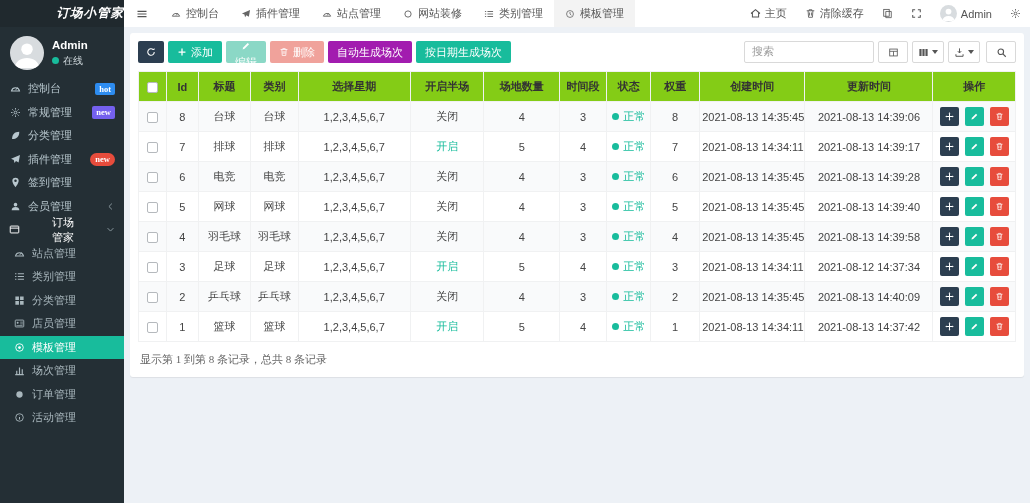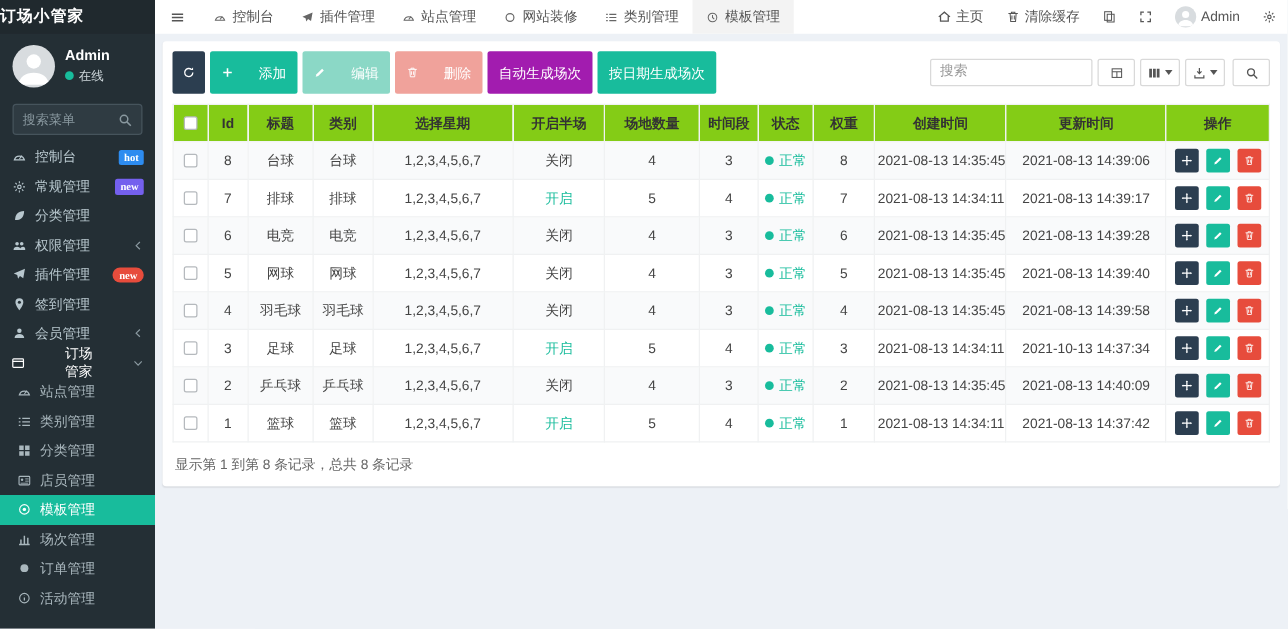--- a/index.html
+++ b/index.html
@@ -2,21 +2,21 @@
 <html><head>
 <meta charset="utf-8">
 <style>
   * { margin:0; padding:0; box-sizing:border-box; }
   html,body { width:1030px; height:503px; overflow:hidden; }
   body { font-family:"Liberation Sans","DejaVu Sans",sans-serif; background:#edf1f6; position:relative; font-size:12px; }
   svg { display:block; }
 
   
   .sidebar { position:absolute; left:0; top:0; width:124px; height:503px; background:#242f35; z-index:2; }
-  .logo { height:27px; line-height:27px; text-align:left; color:#fff; font-weight:bold; font-size:12.5px; background:#20292e; letter-spacing:1px; }
+  .logo { height:27px; line-height:27px; text-align:right; color:#fff; font-weight:bold; font-size:12.5px; background:#20292e; letter-spacing:1px;font-style:italic; }
   .userpanel { display:flex; align-items:center; gap:8px; padding:9px 10px 5px; }
   .avatar { width:34px; height:34px; border-radius:50%; background:#d8dcdf; flex:0 0 auto; display:flex; align-items:flex-end; justify-content:center; overflow:hidden; }
   .uname { color:#fff; font-weight:bold; font-size:11.5px; margin-bottom:3px; }
   .ustatus { color:#cfd8dc; font-size:10px; display:flex; align-items:center; gap:4px; }
   .odot { width:7px; height:7px; border-radius:50%; background:#18bc9c; }
   .sidesearch { margin:8px 10px 6px; height:25px; background:#2f3b42; border:1px solid #46545c; border-radius:3px; display:flex; align-items:center; padding:0 7px; color:#8a99a0; }
   .sidesearch input { flex:1; background:transparent; border:none; outline:none; color:#aeb9be; font-size:10.5px; width:70px; font-family:inherit; }
   .sidesearch input::placeholder { color:#8a99a0; }
   .menu { margin-top:2px; }
   .mitem { height:23.5px; display:flex; align-items:center; padding:0 9px; color:#b8c7ce; font-size:11px; gap:6px; cursor:pointer; }
@@ -37,46 +37,46 @@
   .ntab.active { background:#f3f3f3; }
   .nav-right { margin-left:auto; display:flex; align-items:center; }
   .nritem { display:flex; align-items:center; gap:4px; padding:0 9px; font-size:11px; color:#555; height:32px; cursor:pointer; }
   .nravatar { width:17px; height:17px; border-radius:50%; background:#d8dcdf; display:flex; align-items:flex-end; justify-content:center; overflow:hidden; }
 
   
   .content { position:absolute; left:124px; top:27px; width:906px; height:476px; background:#edf1f6; }
   .panel { margin:6px; background:#fff; border-radius:3px; box-shadow:0 1px 1px rgba(0,0,0,.07); padding:8px 8px 4px; }
 
   .toolbar { display:flex; align-items:center; }
-  .btn { height:34px; border:none; border-radius:2px; color:#fff; font-size:11px; padding:0 9px; display:inline-flex; align-items:center; gap:20px; margin-right:4px; cursor:pointer; font-family:inherit; }
+  .btn { height:22px; border:none; border-radius:2px; color:#fff; font-size:11px; padding:0 9px; display:inline-flex; align-items:center; gap:4px; margin-right:4px; cursor:pointer; font-family:inherit; }
   .btn .bicon { font-size:10px; display:flex; }
   .btn.dark { background:#2c3e50; padding:0 8px; }
   .btn.green { background:#18bc9c; }
-  .btn.green-muted { background:#8bd8c6; }
+  .btn.green-muted { background:#8bd8c6;flex-direction:column; }
   .btn.red-muted { background:#f0a29b; }
   .btn.orange { background:#a21caf; }
   .tright { margin-left:auto; display:flex; align-items:center; }
   .tsearch { width:130px; height:22px; border:1px solid #d9d9d9; border-radius:2px; padding:0 7px; font-size:11px; color:#555; outline:none; font-family:Liberation Mono, monospace; }
   .tsearch::placeholder { color:#999; }
   .tbtn { min-width:30px; height:22px; background:#fff; border:1px solid #d9d9d9; border-radius:2px; color:#555; display:inline-flex; align-items:center; justify-content:center; gap:3px; margin-left:4px; cursor:pointer; padding:0 5px; }
   .tbtn .bicon { font-size:11px; display:flex; }
   .caret { width:0; height:0; border-left:3px solid transparent; border-right:3px solid transparent; border-top:4px solid #555; }
 
   table { width:100%; border-collapse:collapse; margin-top:8px; font-size:11px; color:#444; table-layout:fixed; }
   th,td { border:1px solid #f0f1f2; text-align:center; padding:5px 2px; overflow:hidden; white-space:nowrap; }
   thead th { font-weight:bold; color:#333; background:#84cc16; padding:7px 2px; }
   tbody tr:nth-child(odd) { background:#f9fafb; }
   .cb { width:11px; height:11px; border:1px solid #b5b9bd; border-radius:2px; background:#fff; display:inline-block; vertical-align:middle; cursor:pointer; }
   .status-cell { color:#18bc9c; }
   .sdot { width:7px; height:7px; border-radius:50%; background:#18bc9c; display:inline-block; margin-right:4px; }
   td.half.on { color:#18bc9c; }
   .op { width:19px; height:19px; border:none; border-radius:2px; color:#fff; margin:0 1.5px; display:inline-flex; align-items:center; justify-content:center; cursor:pointer; vertical-align:middle; }
   .op .bicon { font-size:9px; display:flex; }
   .op.dark { background:#2c3e50; } .op.green { background:#18bc9c; } .op.red { background:#e74c3c; }
-  .summary { font-size:11px; color:#666; padding:10px 2px 6px; }
+  .summary { font-size:11px; color:#666; padding:10px 2px 6px;font-family:Liberation Serif, serif; }
 </style>
 </head>
 <body>
 
 <div class="sidebar">
   <div class="logo">订场小管家</div>
 
   <div class="userpanel">
     <div class="avatar">
       <svg viewBox="0 0 16 16" width="34" height="34">
@@ -86,29 +86,20 @@
     </div>
     <div>
       <div class="uname">Admin</div>
       <div class="ustatus">
           <span class="odot"></span>
           <span>在线</span>
         </div>
     </div>
   </div>
 
-  <div class="sidesearch">
-    <input placeholder="搜索菜单" style="">
-    <span class="micon">
-        <svg viewBox="0 0 16 16" width="1em" height="1em">
-          <circle cx="7" cy="7" r="4" fill="none" stroke="currentColor" stroke-width="1.6"></circle>
-          <path d="M10 10l4.2 4.2" stroke="currentColor" stroke-width="1.6"></path>
-        </svg>
-      </span>
-  </div>
 
   <div class="menu">
     <div class="mitem">
       <span class="micon">
           <svg viewBox="0 0 16 16" width="1em" height="1em">
             <path d="M2.2 11.5a6 6 0 0 1 11.6 0z" fill="none" stroke="currentColor" stroke-width="1.5"></path>
             <path d="M8 10.5l3-4" stroke="currentColor" stroke-width="1.3"></path>
           </svg>
         </span>
       <span>控制台</span>
@@ -124,35 +115,20 @@
       <span>常规管理</span>
       <span class="badge" style="background:#7460ee">new</span>
     </div>
     <div class="mitem">
       <span class="micon">
           <svg viewBox="0 0 16 16" width="1em" height="1em">
             <path d="M13.5 2.5C6.5 2.5 3 6.5 3 13.2c6.7 0 10.5-3.5 10.5-10.7z" fill="currentColor"></path>
           </svg>
         </span>
       <span>分类管理</span>
-    </div>
-    <div class="mitem">
-      <span class="micon">
-          <svg viewBox="0 0 16 16" width="1em" height="1em">
-            <circle cx="5.3" cy="5.8" r="2.1" fill="currentColor"></circle>
-            <circle cx="10.7" cy="5.8" r="2.1" fill="currentColor"></circle>
-            <path d="M1.2 13c0-2.3 1.8-3.6 4.1-3.6s4.1 1.3 4.1 3.6zM8.7 13c.2-2.1 1.7-3.6 3.7-3.6 1.4 0 2.6.8 2.4 3.6z" fill="currentColor"></path>
-          </svg>
-        </span>
-      <span>权限管理</span>
-      <span class="chev">
-          <svg viewBox="0 0 16 16" width="1em" height="1em">
-            <path d="M10.5 2.8L5.2 8l5.3 5.2" fill="none" stroke="currentColor" stroke-width="1.7"></path>
-          </svg>
-        </span>
     </div>
     <div class="mitem">
       <span class="micon">
           <svg viewBox="0 0 16 16" width="1em" height="1em">
             <path d="M14.5 1.5L1.5 7l4 1.8L6.5 13l2.2-3 3.8 2.5z" fill="currentColor"></path>
           </svg>
         </span>
       <span>插件管理</span>
       <span class="badge pill" style="background:#e74c3c">new</span>
     </div>
@@ -697,21 +673,21 @@
     <td>3</td>
     <td>足球</td>
     <td>足球</td>
     <td>1,2,3,4,5,6,7</td>
     <td class="half on">开启</td>
     <td>5</td>
     <td>4</td>
     <td class="status-cell"><span class="sdot"></span><span>正常</span></td>
     <td>3</td>
     <td>2021-08-13 14:34:11</td>
-    <td>2021-10-13 14:37:34</td>
+    <td>2021-08-12 14:37:34</td>
     <td>
       <button class="op dark">
                 <span class="bicon">
                   <svg viewBox="0 0 16 16" width="1em" height="1em">
                     <path d="M8 2v12M2 8h12" stroke="currentColor" stroke-width="1.8"></path>
                     <path d="M8 .6l1.7 2.2H6.3zM8 15.4l1.7-2.2H6.3zM.6 8l2.2-1.7v3.4zM15.4 8l-2.2-1.7v3.4z" fill="currentColor"></path>
                   </svg>
                 </span>
               </button>
       <button class="op green">

